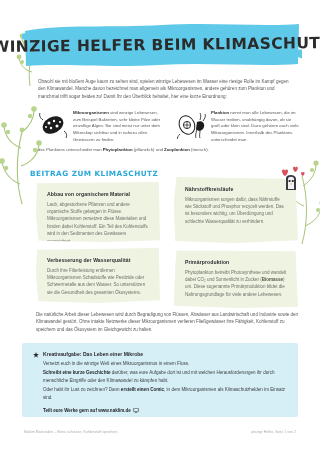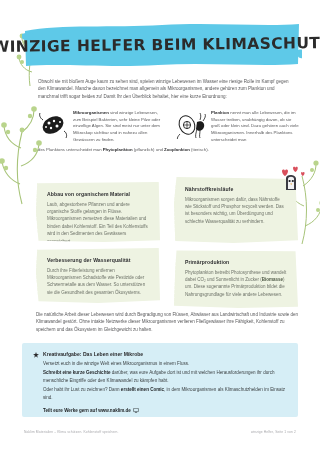--- a/index.html
+++ b/index.html
@@ -269,20 +269,21 @@
       <div class="def-text">
         <b>Plankton</b><span> nennt man alle Lebewesen, die im Wasser treiben, unabhängig davon, ob sie groß oder klein sind. Dazu gehören auch viele Mikroorganismen. Innerhalb des Planktons unterscheidet man</span>
       </div>
     </div>
   </div>
 
   <div class="defs-tail">
     <span>des Planktons unterscheidet man </span><b>Phytoplankton</b><span> (pflanzlich) und </span><b>Zooplankton</b><span> (tierisch).</span>
   </div>
 
+  <div class="section-head">BEITRAG ZUM KLIMASCHUTZ</div>
 
   <div class="box box-a">
     <div class="box-title">Abbau von organischem Material</div>
     <div class="box-body">Laub, abgestorbene Pflanzen und andere organische Stoffe gelangen in Flüsse. Mikroorganismen zersetzen diese Materialien und binden dabei Kohlenstoff. Ein Teil des Kohlenstoffs wird in den Sedimenten des Gewässers gespeichert.</div>
   </div>
 
   <div class="box box-b">
     <div class="box-title">Nährstoffkreisläufe</div>
     <div class="box-body">Mikroorganismen sorgen dafür, dass Nährstoffe wie Stickstoff und Phosphor recycelt werden. Das ist besonders wichtig, um Überdüngung und schlechte Wasserqualität zu verhindern.</div>
   </div>

